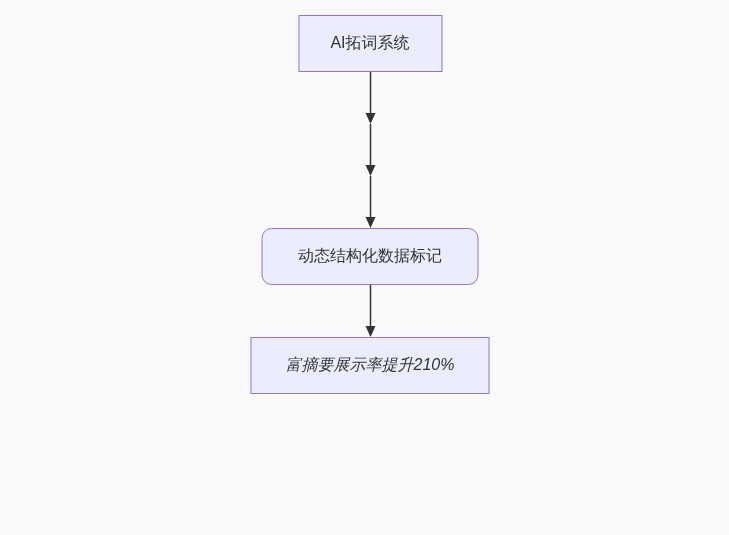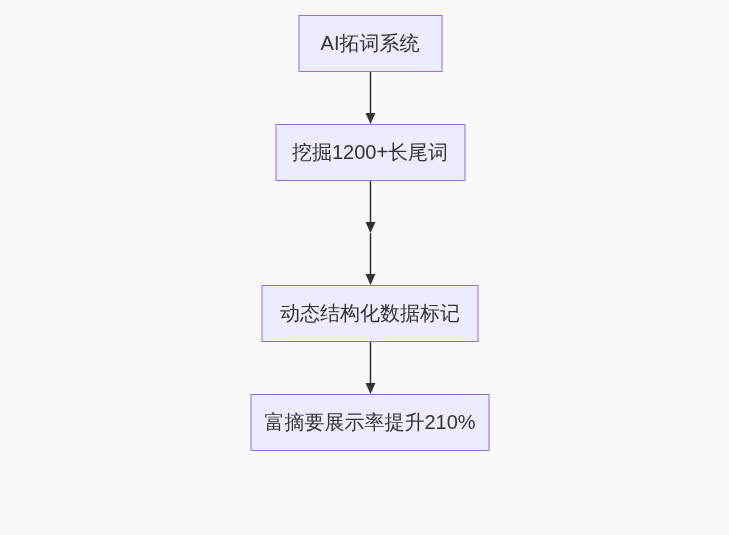--- a/index.html
+++ b/index.html
@@ -33,29 +33,29 @@
     align-items: center;
   }
   .node {
     height: 57px;
     background: var(--node-fill);
     border: 1px solid var(--node-border);
     display: flex;
     align-items: center;
     justify-content: center;
     color: var(--text);
-    font-size: 20px;
+    font-size: 16px;
     white-space: nowrap;
     padding: 12px 10px;
   }
   .n1 { min-width: 144px; }
   .n2 { min-width: 190px; }
   .n3 { min-width: 222px; }
-  .n4 { min-width: 217px; }
-  .n5 { min-width: 239px; }
+  .n4 { min-width: 217px; border-radius: 10px; }
+  .n5 { min-width: 239px; font-style: italic; }
   .arrow {
     display: block;
     color: var(--arrow);
     flex: 0 0 auto;
   }
 </style>
 </head>
 <body>
 
 <div class="canvas">
@@ -63,23 +63,20 @@
 
     <div class="node n1">
       <span>AI拓词系统</span>
     </div>
 
     <svg class="arrow" width="18" height="52" viewBox="0 0 18 52">
       <line x1="9" y1="0" x2="9" y2="43" stroke="currentColor" stroke-width="1.5"></line>
       <polygon points="4,41 14,41 9,52" fill="currentColor"></polygon>
     </svg>
 
-    <div class="node n2">
-      <span>挖掘1200+长尾词</span>
-    </div>
 
     <svg class="arrow" width="18" height="52" viewBox="0 0 18 52">
       <line x1="9" y1="0" x2="9" y2="43" stroke="currentColor" stroke-width="1.5"></line>
       <polygon points="4,41 14,41 9,52" fill="currentColor"></polygon>
     </svg>
 
 
     <svg class="arrow" width="18" height="52" viewBox="0 0 18 52">
       <line x1="9" y1="0" x2="9" y2="43" stroke="currentColor" stroke-width="1.5"></line>
       <polygon points="4,41 14,41 9,52" fill="currentColor"></polygon>

